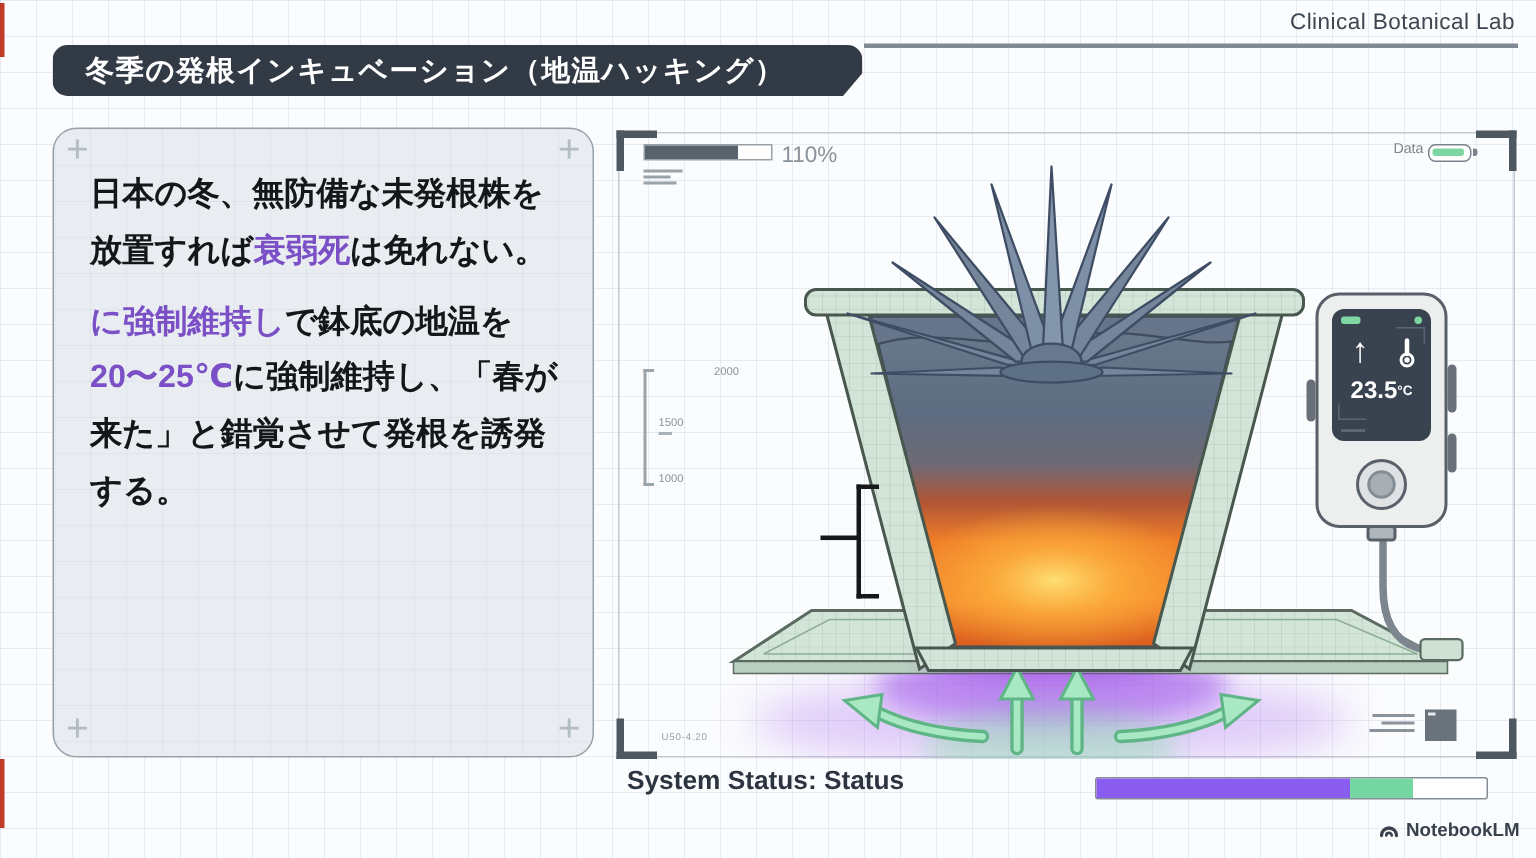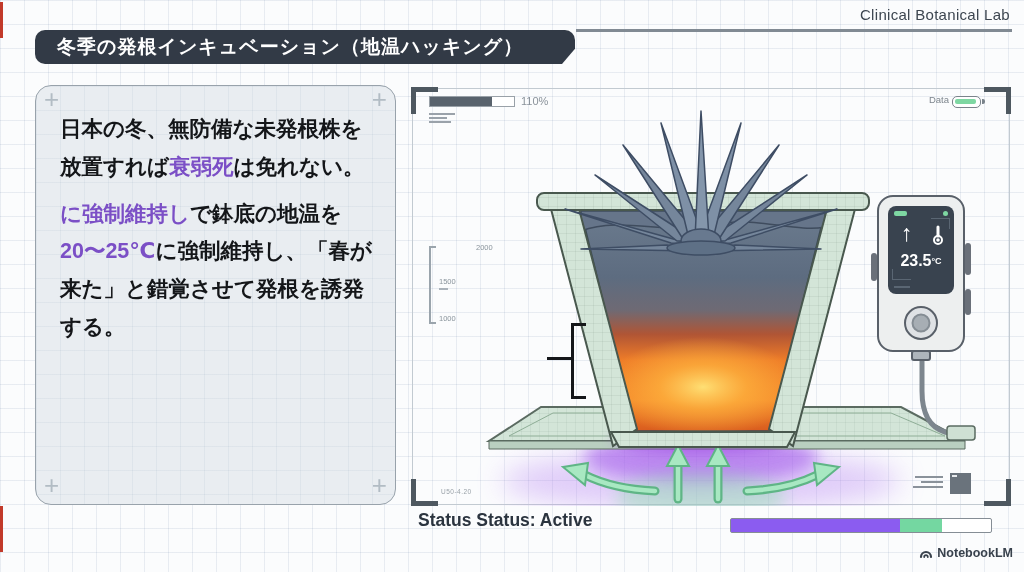--- a/index.html
+++ b/index.html
@@ -47,21 +47,21 @@
   
   .frame{position:absolute;left:412px;top:88px;width:598px;height:417px;border:1px solid #c2cad1;box-sizing:border-box;}
   .corner{position:absolute;width:22px;height:22px;border:0 solid #4e5860;}
   .c-tl{left:-2px;top:-2px;border-top-width:5px;border-left-width:5px;}
   .c-tr{right:-2px;top:-2px;border-top-width:5px;border-right-width:5px;}
   .c-bl{left:-2px;bottom:-2px;border-bottom-width:5px;border-left-width:5px;}
   .c-br{right:-2px;bottom:-2px;border-bottom-width:5px;border-right-width:5px;}
 
   .hud-bar{position:absolute;left:16px;top:7px;width:84px;height:9px;border:1px solid #99a1a8;background:#fff;}
   .hud-bar-fill{height:100%;width:74%;background:#59636d;}
-  .hud-zoom{position:absolute;left:108px;top:6px;font-size:11px;color:#8a929a;}
+  .hud-zoom{position:absolute;left:108px;top:6px;font-size:15px;color:#8a929a;}
   .hud-lines span{position:absolute;left:16px;height:2px;background:#9aa2aa;}
   .hud-data{position:absolute;right:60px;top:5px;font-size:9.5px;color:#7d858d;}
   .hud-batt{position:absolute;right:28px;top:7px;width:27px;height:10px;border:1.5px solid #7a838b;border-radius:5px;background:#fff;}
   .hud-batt i{display:block;margin:1.5px;height:5px;width:78%;background:#7ed7a2;border-radius:2px;}
   .hud-batt em{position:absolute;right:-5px;top:2px;width:3px;height:5px;background:#7a838b;border-radius:0 2px 2px 0;}
 
   .scale{position:absolute;left:16px;top:155px;width:40px;height:82px;font-size:7.5px;color:#8a949c;}
   .scale .vline{position:absolute;left:0;top:2px;width:1.5px;height:78px;background:#9aa4ac;}
   .scale .t{position:absolute;left:0;width:7px;height:1.5px;background:#9aa4ac;}
   .scale .lbl{position:absolute;left:10px;}
@@ -296,21 +296,21 @@
       </svg>
       <div class="scr-temp"><span>23.5</span><small>°C</small></div>
       <div class="scr-line"></div>
     </div>
     <div class="dev-btn">
         <i></i>
       </div>
     <div class="dev-plug"></div>
   </div>
 
-  <div class="status">Status Status: Active</div>
+  <div class="status">System Status: Status</div>
   <div class="progress">
     <div class="prog-purple"></div>
     <div class="prog-green"></div>
   </div>
   <div class="brandmark">
     <svg width="14" height="14" viewBox="0 0 14 14">
       <path d="M2,11 A5,5 0 1 1 12,11" fill="none" stroke="#39424d" stroke-width="2.2" stroke-linecap="round"></path>
       <path d="M5.2,11 A1.8,1.8 0 1 1 8.8,11" fill="none" stroke="#39424d" stroke-width="1.8" stroke-linecap="round"></path>
     </svg>
     <span>NotebookLM</span>

